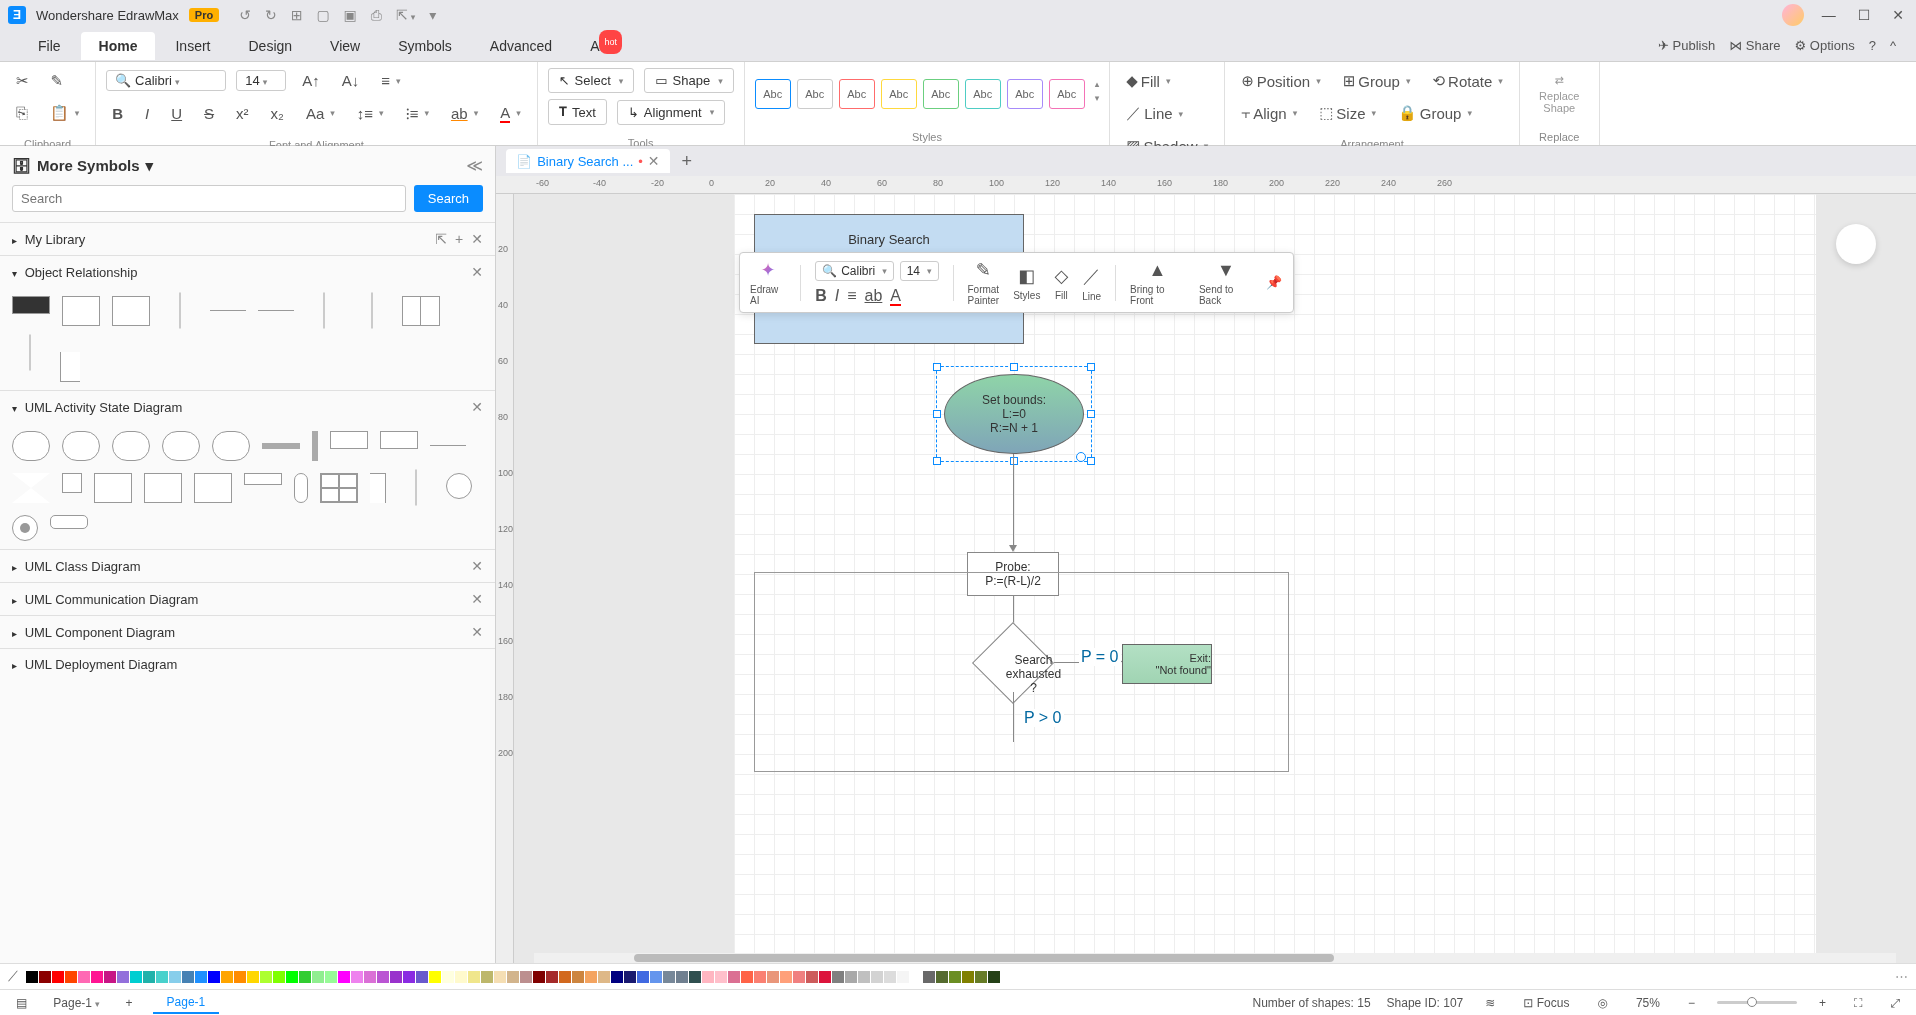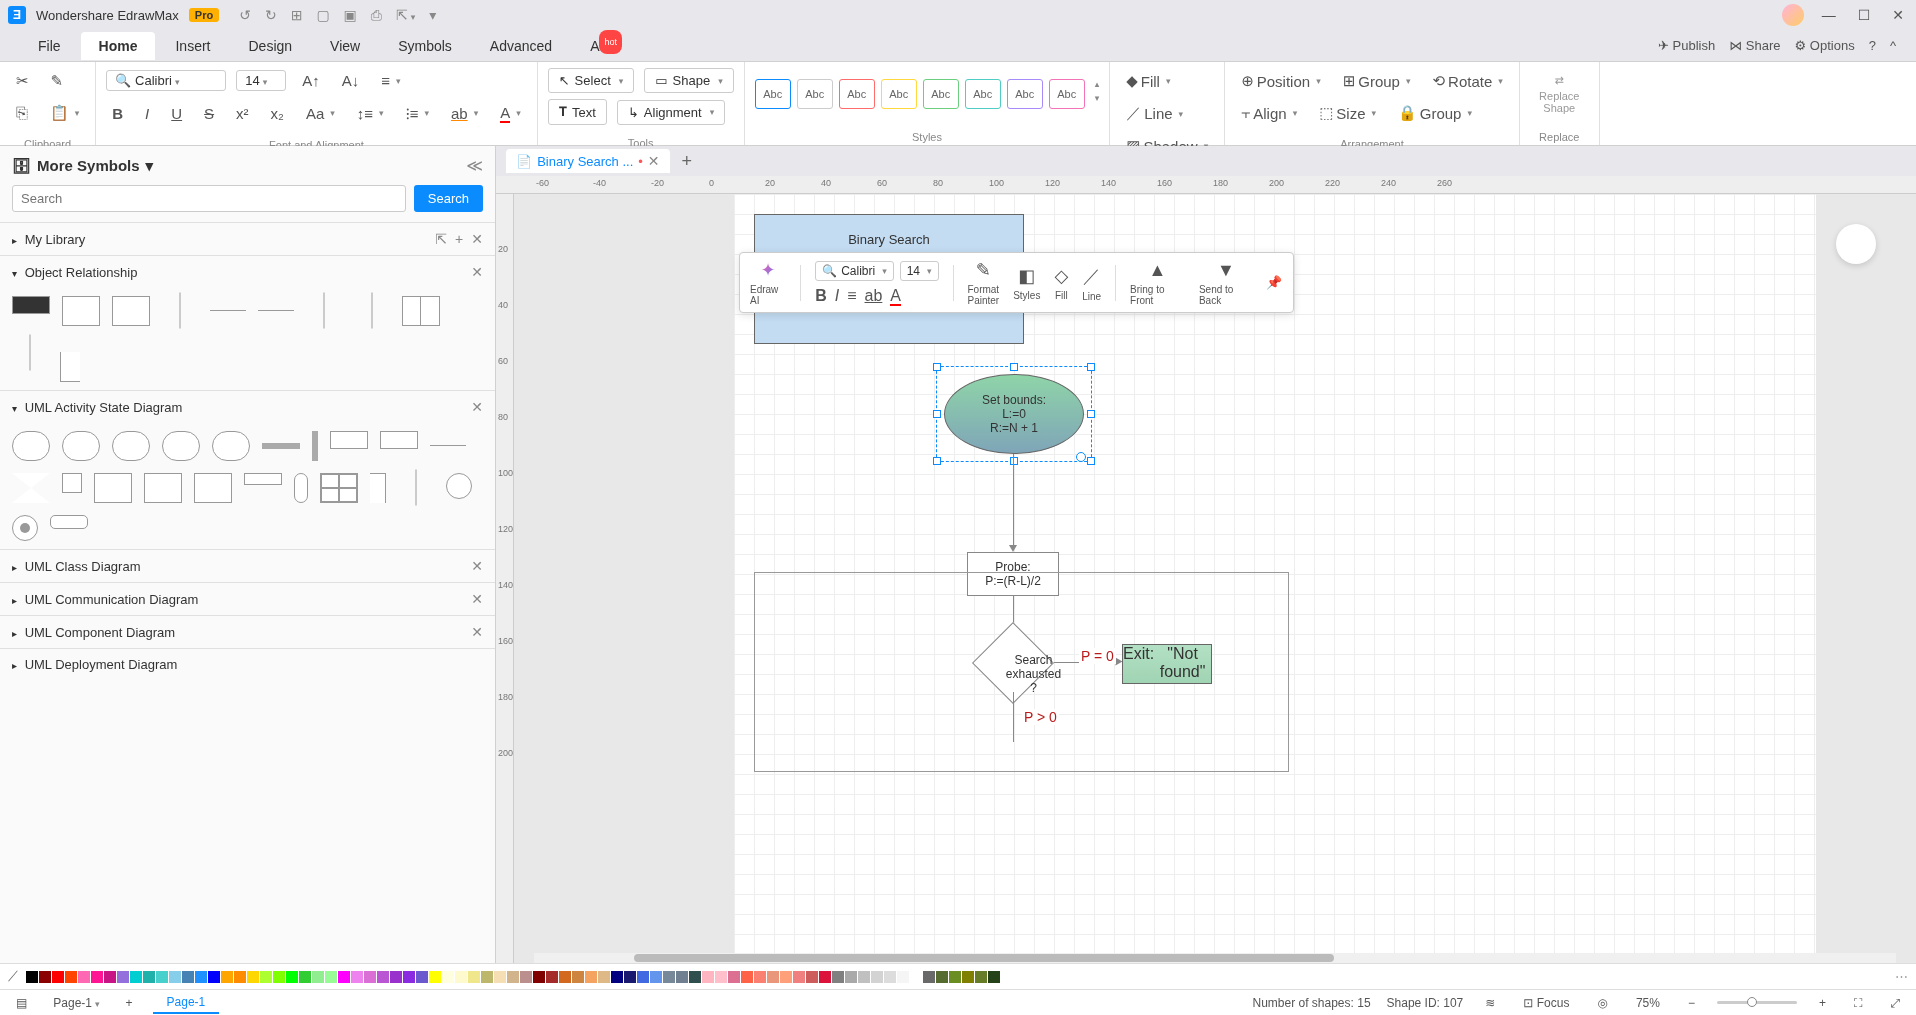--- a/index.html
+++ b/index.html
@@ -91,29 +91,29 @@
 .canvas { flex: 1; position: relative; background: #fff; background-image: repeating-linear-gradient(#eee 0 1px, transparent 1px 20px), repeating-linear-gradient(90deg, #eee 0 1px, transparent 1px 20px); }
 .canvas-gray { position: absolute; left: 0; top: 0; width: 220px; height: 100%; background: #e8e8e8; }
 .canvas-gray-r { position: absolute; right: 0; top: 0; width: 100px; height: 100%; background: #e8e8e8; }
 
 
 .shape-box { position: absolute; border: 1px solid #666; background: #c3dcf2; text-align: center; font-size: 13px; color: #333; display: flex; flex-direction: column; align-items: center; justify-content: center; }
 .shape-ellipse { position: absolute; border: 1px solid #666; background: linear-gradient(180deg, #8fd4a8 0%, #7fa5b8 100%); border-radius: 50%; text-align: center; font-size: 12px; color: #333; display: flex; flex-direction: column; align-items: center; justify-content: center; }
 .shape-rect { position: absolute; border: 1px solid #888; background: #fff; text-align: center; font-size: 12px; color: #333; display: flex; flex-direction: column; align-items: center; justify-content: center; }
 .shape-diamond { position: absolute; border: 1px solid #888; background: #fff; transform: rotate(45deg); }
 .shape-diamond .dtext { transform: rotate(-45deg); font-size: 12px; text-align: center; width: 100px; }
-.shape-exit { position: absolute; border: 1px solid #666; background: linear-gradient(180deg, #b3e0c4, #a0d4b3); text-align: center; font-size: 16px; display: flex; flex-direction: row; justify-content: center; }
+.shape-exit { position: absolute; border: 1px solid #666; background: linear-gradient(180deg, #b3e0c4, #a0d4b3); text-align: center; font-size: 11px; display: flex; flex-direction: column; justify-content: center; align-items: flex-end; }
 
 .sel-handle { position: absolute; width: 8px; height: 8px; background: #fff; border: 1px solid #0a8cff; }
 .sel-outline { position: absolute; border: 1px dashed #0a8cff; pointer-events: none; }
 .rot-handle { position: absolute; width: 10px; height: 10px; border: 1px solid #0a8cff; border-radius: 50%; background: #fff; }
 .connector { position: absolute; background: #888; }
 .conn-arrow { position: absolute; width: 0; height: 0; border-left: 4px solid transparent; border-right: 4px solid transparent; border-top: 7px solid #888; }
 
-.conn-label { position: absolute; font-size: 14px; color: #b91c1c; background: #fff; padding: 0 2px; }
+.conn-label { position: absolute; font-size: 16px; color: #0369a1; background: #fff; padding: 0 2px; }
 
 
 .floating-toolbar { position: absolute; background: #fff; border: 1px solid #ccc; border-radius: 4px; box-shadow: 0 2px 8px rgba(0,0,0,0.12); display: flex; align-items: center; padding: 6px 10px; gap: 14px; z-index: 10; }
 .floating-toolbar .ft-item { display: flex; flex-direction: column; align-items: center; gap: 3px; font-size: 10px; color: #555; cursor: pointer; }
 .floating-toolbar .ft-icon { font-size: 18px; color: #555; }
 .floating-toolbar .ft-sep { width: 1px; height: 36px; background: #ddd; }
 .floating-toolbar .ft-font { border: 1px solid #ccc; border-radius: 3px; padding: 2px 6px; font-size: 12px; display: flex; align-items: center; gap: 4px; }
 .floating-toolbar .ft-inline { display: flex; gap: 8px; font-size: 16px; color: #555; }
 .floating-toolbar .ft-inline span { cursor: pointer; }
 .floating-toolbar .pin { margin-left: auto; font-size: 13px; color: #888; cursor: pointer; }

